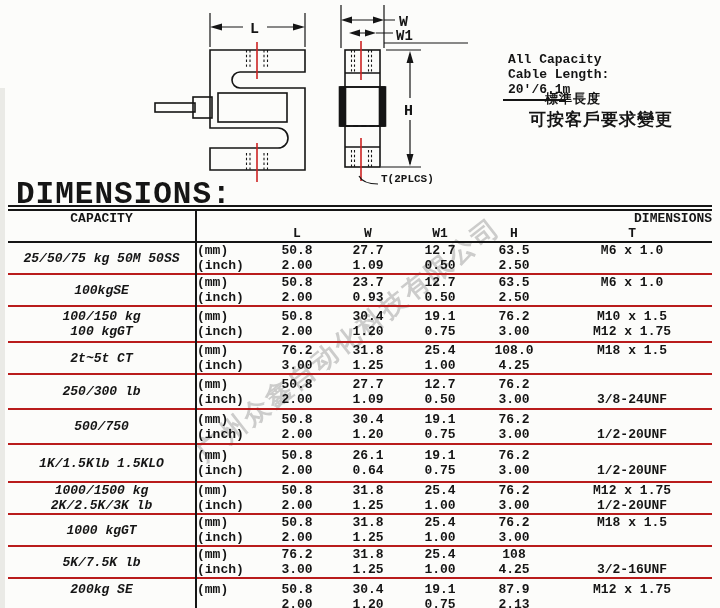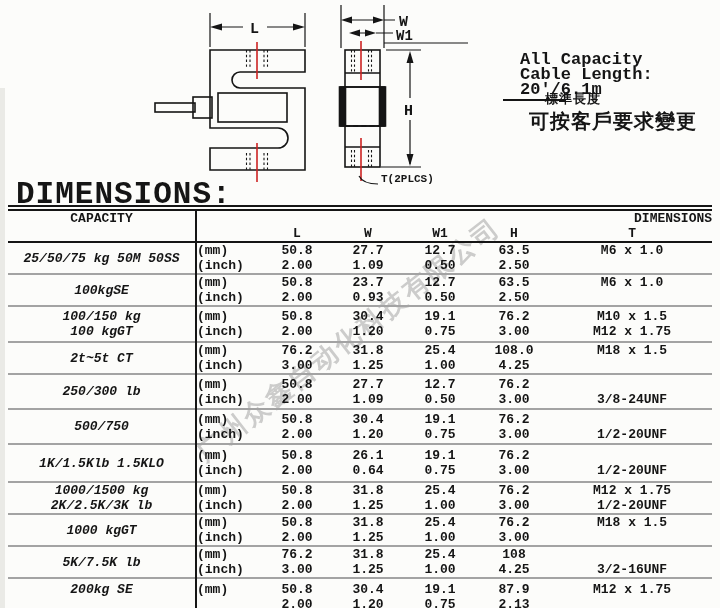--- a/index.html
+++ b/index.html
@@ -5,24 +5,24 @@
   html,body{margin:0;padding:0;background:#ffffff;}
   .page{
     position:relative;width:720px;height:608px;overflow:hidden;
     background:#fcfcfa;color:#151515;
     font-family:"Liberation Mono","DejaVu Sans Mono",monospace;
     font-weight:bold;
   }
   .scan-edge{position:absolute;left:0;top:88px;width:5px;height:520px;background:rgba(200,200,192,.35);}
   
   .drawings{position:absolute;left:0;top:0;}
-  .note{position:absolute;left:520px;top:52px;font-size:17px;line-height:15px;white-space:nowrap;}
+  .note{position:absolute;left:508px;top:52px;font-size:13px;line-height:15px;white-space:nowrap;}
   .note-cn1{position:absolute;left:545px;top:90px;font-size:13px;letter-spacing:1px;
             font-family:"Liberation Sans","DejaVu Sans",sans-serif;font-weight:bold;white-space:nowrap;}
-  .note-cn2{position:absolute;left:529px;top:108px;font-size:20px;letter-spacing:1px;
+  .note-cn2{position:absolute;left:529px;top:108px;font-size:17px;letter-spacing:1px;
             font-family:"Liberation Sans","DejaVu Sans",sans-serif;font-weight:bold;white-space:nowrap;}
   .note-underline{position:absolute;left:503px;top:99px;width:62px;height:2px;background:#151515;}
   
   .heading{position:absolute;left:16px;top:177px;font-size:31px;letter-spacing:1px;white-space:nowrap;}
   
   .watermark{
     position:absolute;left:200px;top:438px;
     transform:rotate(-38deg);transform-origin:0 50%;
     font-size:26px;letter-spacing:3px;color:rgba(155,155,155,.5);
     font-family:"Liberation Sans","DejaVu Sans",sans-serif;white-space:nowrap;pointer-events:none;
@@ -33,21 +33,21 @@
     position:absolute;left:8px;top:209px;width:704px;
     border-collapse:collapse;table-layout:fixed;
     border-top:2px solid #151515;
   }
   table.dims th,table.dims td{padding:0;font-weight:bold;font-size:13px;line-height:15px;}
   thead{border-bottom:2px solid #151515;}
   th.cap-h{text-align:center;vertical-align:top;padding-top:2px;}
   th.dim-h{text-align:right;vertical-align:top;height:15px;}
   tr.sub th{text-align:center;height:13px;vertical-align:top;}
   .vdiv{border-right:2px solid #151515;}
-  tbody tr + tr{border-top:2px solid #a3a3a3;margin-top:38px;}
+  tbody tr + tr{border-top:2px solid #b91c1c;margin-top:38px;}
   tbody td{vertical-align:middle;}
   tbody tr:last-child td{vertical-align:top;padding-top:3px;}
   td.cap{text-align:center;padding-left:14px;font-style:italic;}
   td.units{text-align:left;padding-left:8px;}
   td.num,td.tcol{text-align:center;}
   .line{display:block;min-height:15px;}
   td.cap .line:empty,td.units .line:empty{display:none;}
   tbody tr:nth-child(1){height:31px;}
   tbody tr:nth-child(2){height:31px;}
   tbody tr:nth-child(3){height:36px;}

